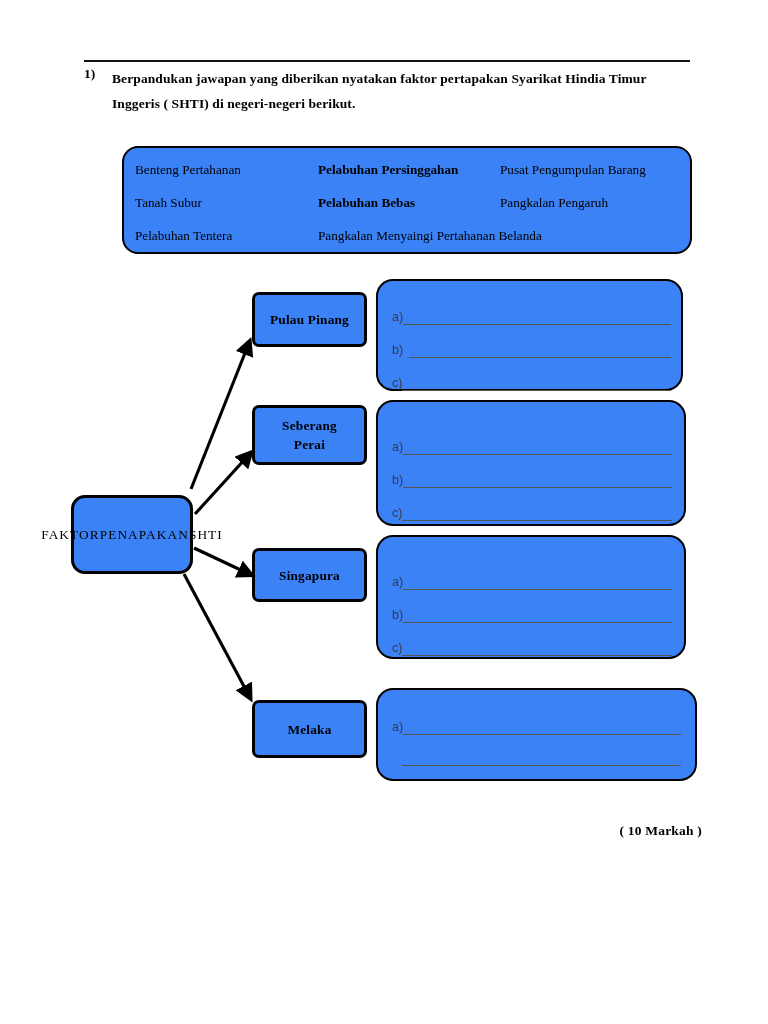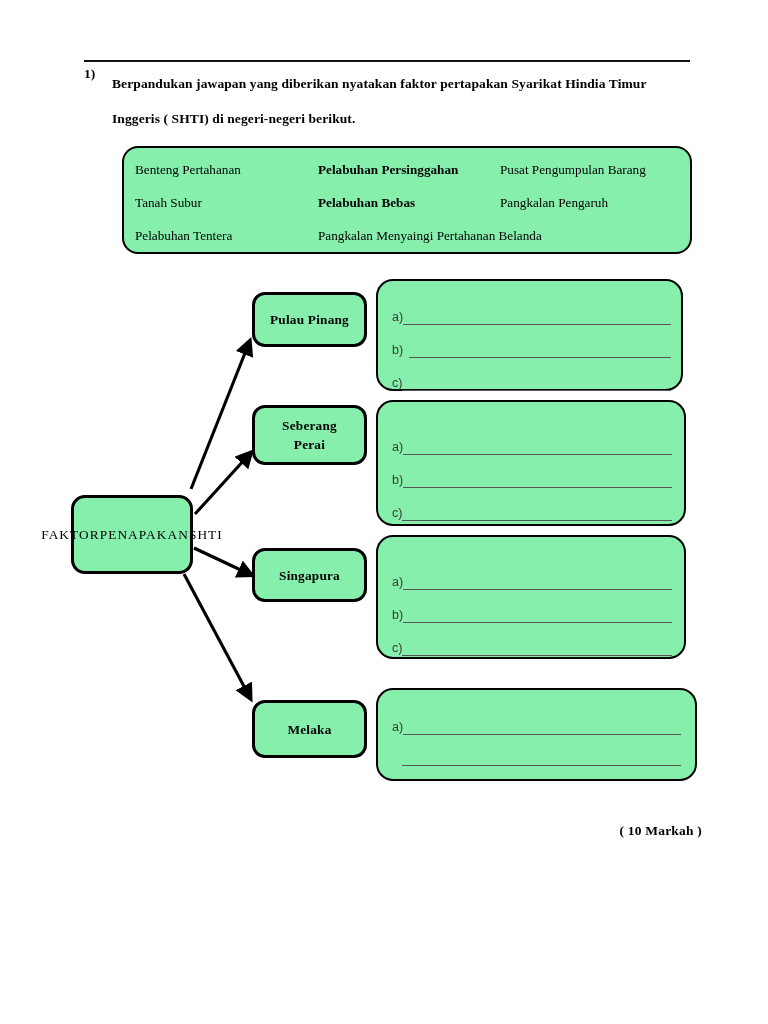--- a/index.html
+++ b/index.html
@@ -41,30 +41,30 @@
     position: absolute;
     left: 0;
     top: 0;
     font-weight: bold;
     font-size: 13.5px;
   }
   #question .qtext {
     margin-left: 28px;
     font-weight: bold;
     font-size: 13.5px;
-    line-height: 35px;
+    line-height: 25px;
     letter-spacing: 0.1px;
     font-family: Liberation Serif, serif;
   }
 
   
   .rbox {
     position: absolute;
     box-sizing: border-box;
-    background: #86efac;
+    background: #3b82f6;
     border: 2.6px solid #000;
     border-radius: 15px;
   }
 
   
   #word-bank {
     left: 122px;
     top: 146px;
     width: 570px;
     height: 108px;
@@ -112,21 +112,21 @@
     font-size: 13.3px;
     letter-spacing: 1.1px;
     line-height: 18px;
     text-align: center;
   }
 
   
   .state-box {
     left: 252px;
     width: 115px;
-    border-radius: 13px;
+    border-radius: 7px;
     border-width: 3px;
     display: flex;
     align-items: center;
     justify-content: center;
   }
   .state-box .sb-label {
     font-size: 13.3px;
     font-weight: bold;
     text-align: center;
     line-height: 19px;

